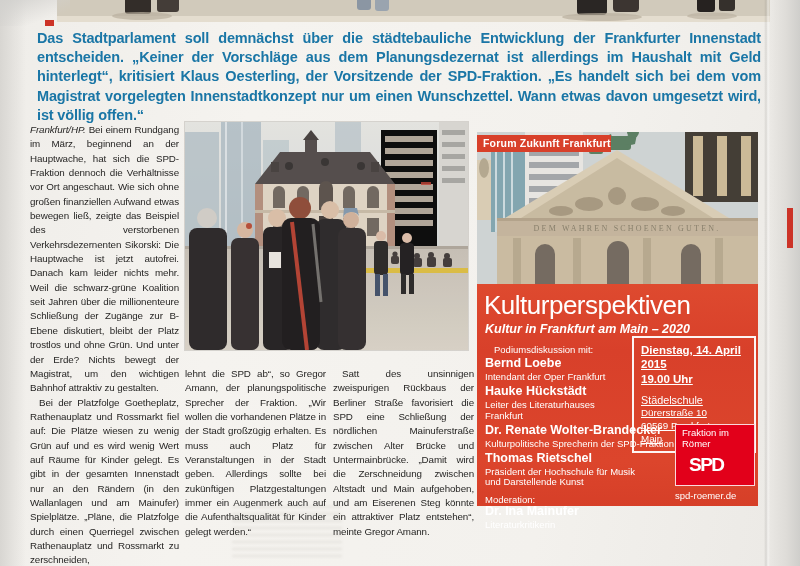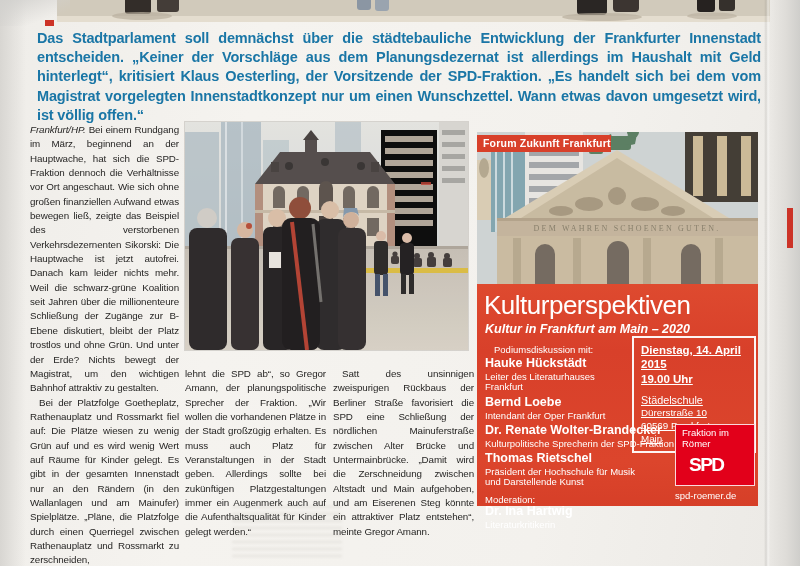--- a/index.html
+++ b/index.html
@@ -307,39 +307,39 @@
       </svg>
       <div class="badge">Forum Zukunft Frankfurt</div>
     </div>
 
     <div class="redbox">
       <div class="f-title">Kulturperspektiven</div>
       <div class="f-sub">Kultur in Frankfurt am Main – 2020</div>
       <div class="f-intro">Podiumsdiskussion mit:</div>
 
       <div class="speaker sp-narrow">
+        <div class="sp-name">Bernd Loebe</div>
+        <div class="sp-role">Intendant der Oper Frankfurt</div>
+      </div>
+      <div class="speaker sp-narrow">
         <div class="sp-name">Hauke Hückstädt</div>
         <div class="sp-role">Leiter des Literaturhauses Frankfurt</div>
-      </div>
-      <div class="speaker sp-narrow">
-        <div class="sp-name">Bernd Loebe</div>
-        <div class="sp-role">Intendant der Oper Frankfurt</div>
       </div>
       <div class="speaker" style="width:230px;">
         <div class="sp-name">Dr. Renate Wolter-Brandecker</div>
         <div class="sp-role">Kulturpolitische Sprecherin der SPD-Fraktion</div>
       </div>
       <div class="speaker sp-narrow">
         <div class="sp-name">Thomas Rietschel</div>
         <div class="sp-role">Präsident der Hochschule für Musik und Darstellende Kunst</div>
       </div>
 
       <div class="moderation">
         <div class="mod-label">Moderation:</div>
-        <div class="sp-name">Dr. Ina Hartwig</div>
+        <div class="sp-name">Dr. Ina Mainufer</div>
         <div class="sp-role">Literaturkritikerin</div>
       </div>
 
       <div class="infobox">
         <div class="ib-date">Dienstag, 14. April 2015</div>
         <div class="ib-date">19.00 Uhr</div>
         <div class="ib-addr">
           <div class="ib-venue">Städelschule</div>
           <div>Dürerstraße 10</div>
           <div>60569 Frankfurt am Main</div>

